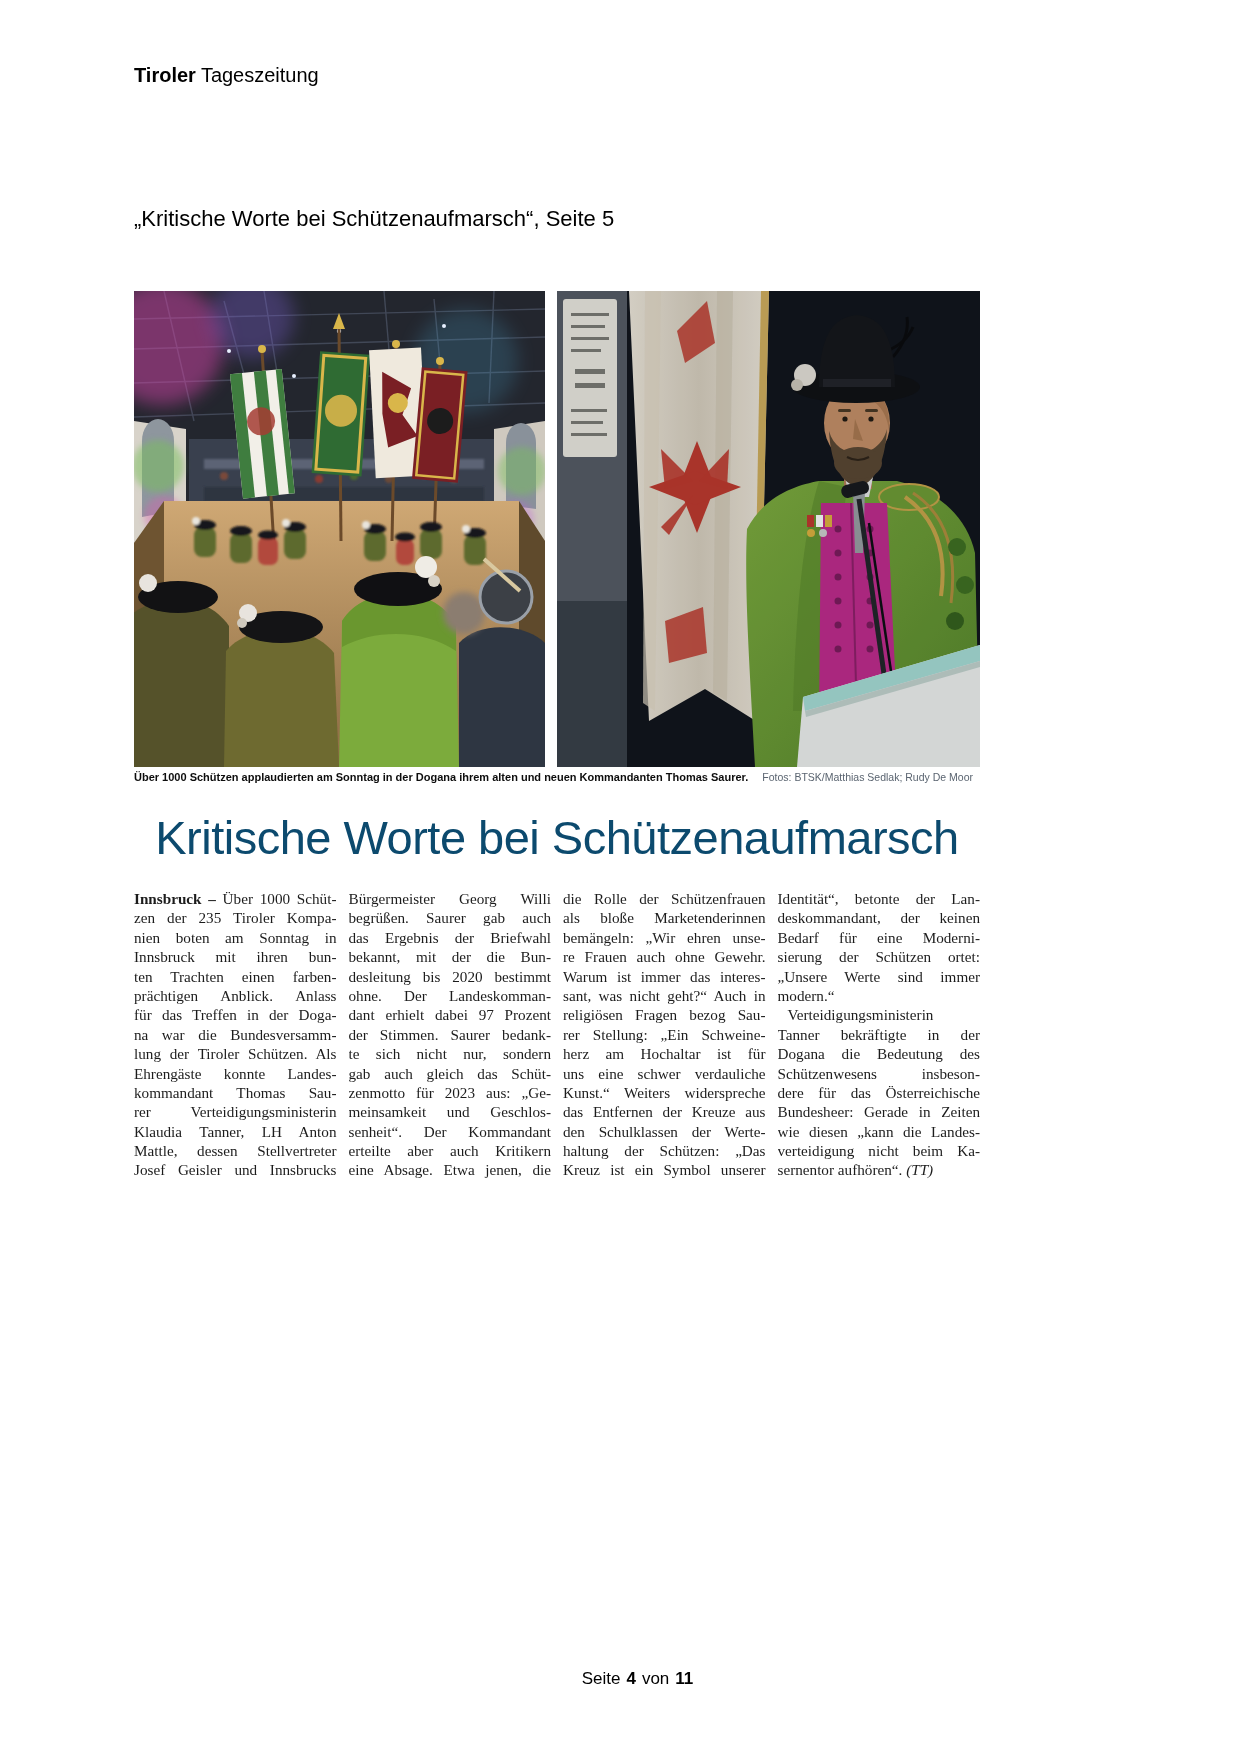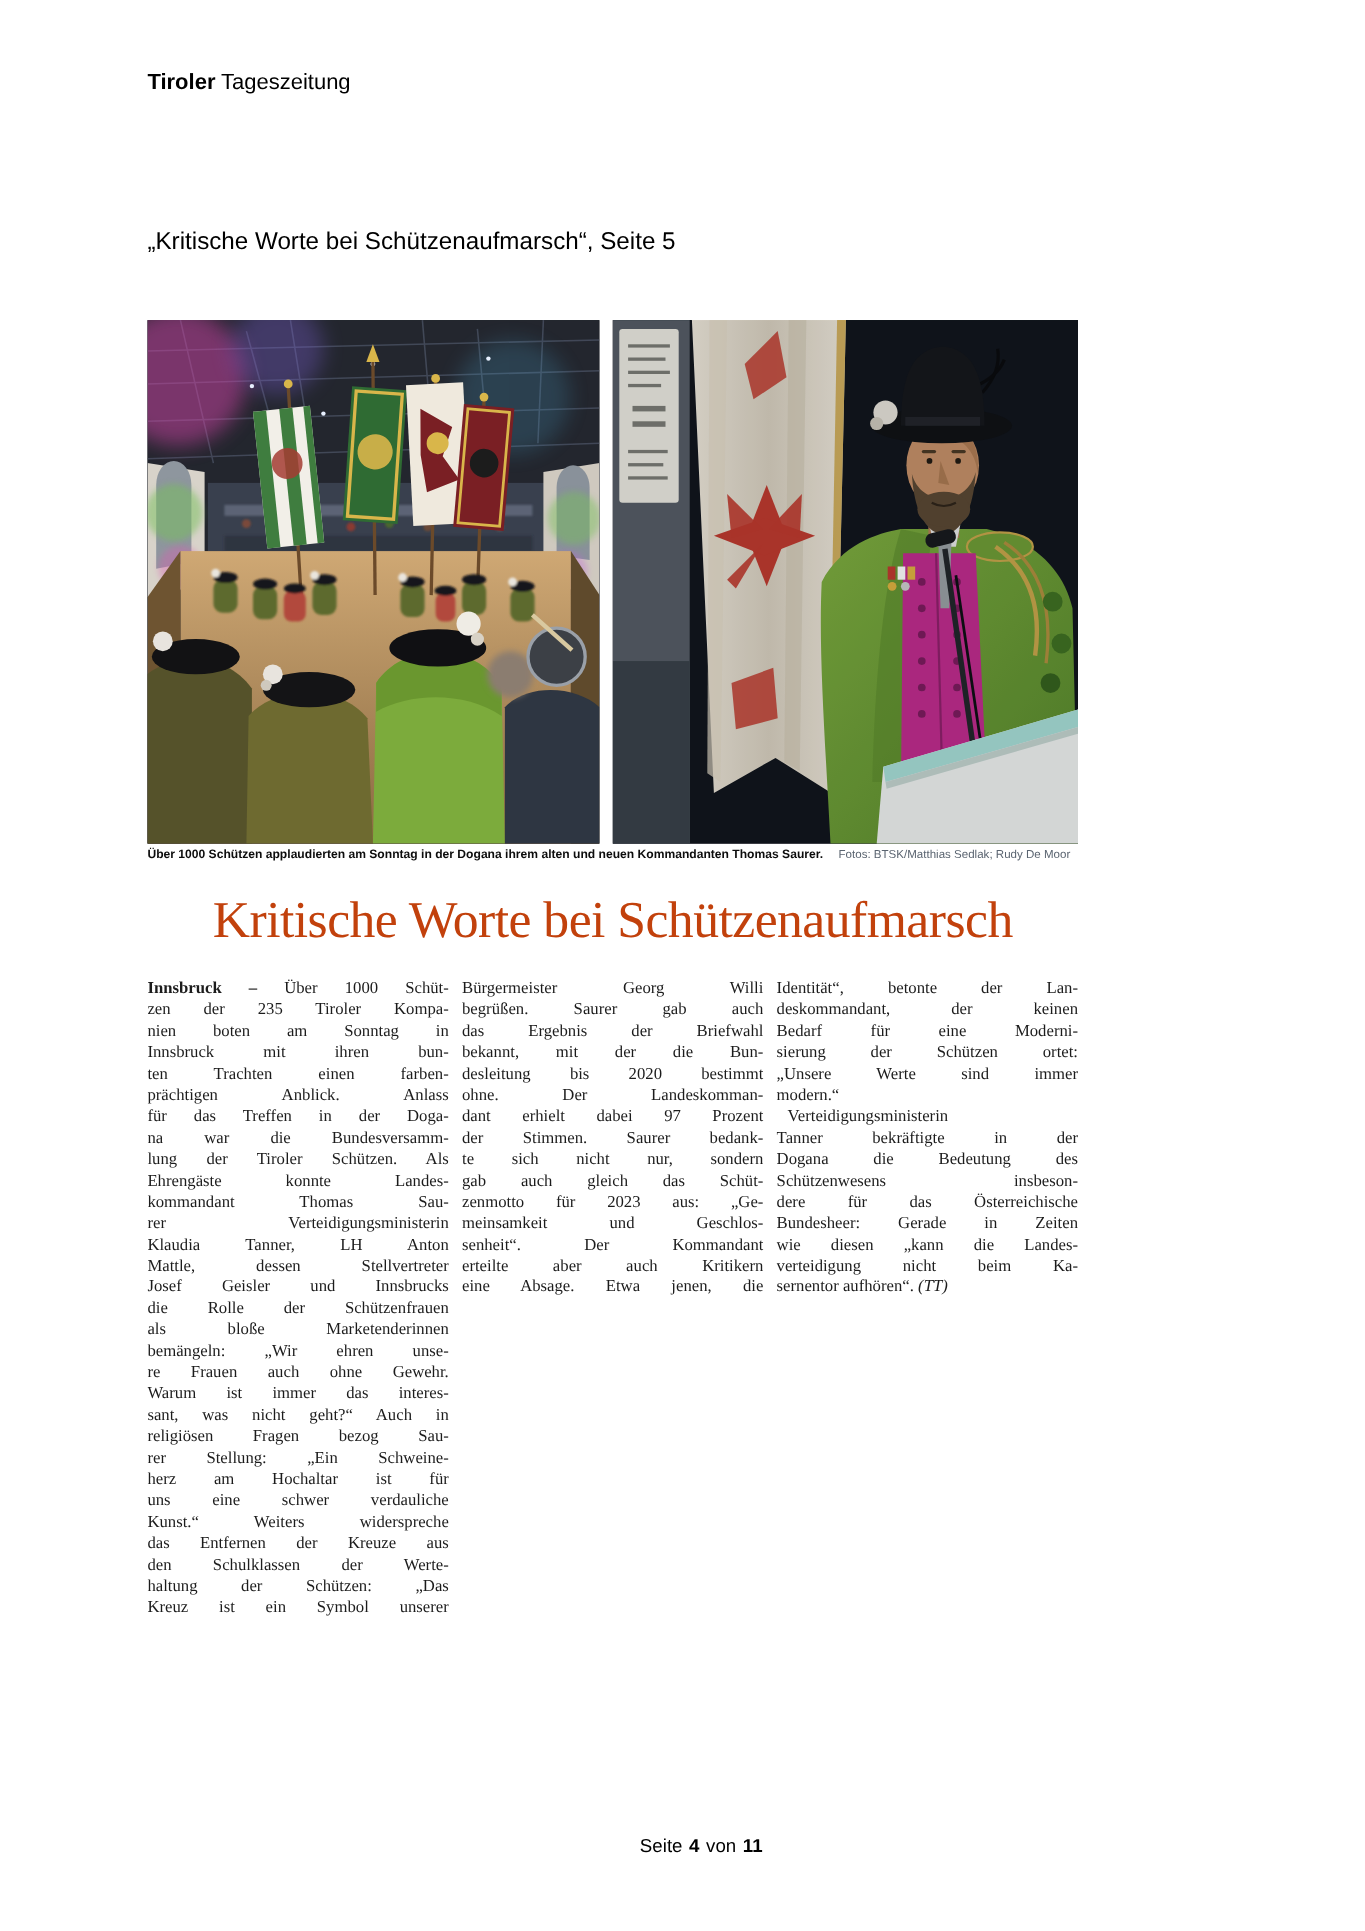--- a/index.html
+++ b/index.html
@@ -10,23 +10,23 @@
   .masthead .r{margin-left:5px;}
   .ref-headline{position:absolute;left:134px;top:206px;font-size:22px;font-weight:400;color:#000;}
   .photo{position:absolute;top:291px;height:476px;overflow:hidden;background:#1a1d24;}
   .photo.left{left:134px;width:411px;}
   .photo.right{left:557px;width:423px;}
   .photo svg{display:block;width:100%;height:100%;}
   .caption-row{position:absolute;left:134px;top:771px;width:846px;display:flex;align-items:baseline;gap:14px;white-space:nowrap;}
   .caption{font-size:11px;font-weight:700;color:#0d0d0d;}
   .credit{font-size:10.5px;color:#5a6470;}
   .article-title{position:absolute;left:134px;top:810px;width:846px;text-align:center;
-        font-family:Liberation Serif, serif;font-size:47px;letter-spacing:-0.5px;color:#c2410c;}
+        font-family:Liberation Sans, sans-serif;font-size:47px;letter-spacing:-0.5px;color:#0c4a6e;}
   .columns{position:absolute;left:134px;top:889px;width:846px;display:grid;
-        grid-template-columns:repeat(3,1fr);column-gap:12px;
+        grid-template-columns:repeat(4,1fr);column-gap:12px;
         font-family:"Liberation Serif",serif;font-size:15.2px;line-height:19.4px;color:#1c1c1c;}
   .bodyline{height:19.4px;overflow:hidden;text-align:justify;text-align-last:justify;}
   .bodyline.end{text-align-last:left;}
   .bodyline.ind{text-indent:10px;text-align-last:left;}
   .bodyline strong{font-weight:700;}
   .bodyline em{font-style:italic;}
   .footer{position:absolute;left:0;top:1669px;width:1241px;text-align:center;font-size:17px;color:#000;margin-left:17px;}
   .footer .b{font-weight:700;}
   .footer span{margin:0 3px;}
 </style>
@@ -366,52 +366,52 @@
         <div class="bodyline">der Stimmen. Saurer bedank-</div>
         <div class="bodyline">te sich nicht nur, sondern</div>
         <div class="bodyline">gab auch gleich das Schüt-</div>
         <div class="bodyline">zenmotto für 2023 aus: „Ge-</div>
         <div class="bodyline">meinsamkeit und Geschlos-</div>
         <div class="bodyline">senheit“. Der Kommandant</div>
         <div class="bodyline">erteilte aber auch Kritikern</div>
         <div class="bodyline">eine Absage. Etwa jenen, die</div>
       </div>
     <div class="col">
+        <div class="bodyline">die Rolle der Schützenfrauen</div>
+        <div class="bodyline">als bloße Marketenderinnen</div>
+        <div class="bodyline">bemängeln: „Wir ehren unse-</div>
+        <div class="bodyline">re Frauen auch ohne Gewehr.</div>
+        <div class="bodyline">Warum ist immer das interes-</div>
+        <div class="bodyline">sant, was nicht geht?“ Auch in</div>
+        <div class="bodyline">religiösen Fragen bezog Sau-</div>
+        <div class="bodyline">rer Stellung: „Ein Schweine-</div>
+        <div class="bodyline">herz am Hochaltar ist für</div>
+        <div class="bodyline">uns eine schwer verdauliche</div>
+        <div class="bodyline">Kunst.“ Weiters widerspreche</div>
+        <div class="bodyline">das Entfernen der Kreuze aus</div>
+        <div class="bodyline">den Schulklassen der Werte-</div>
+        <div class="bodyline">haltung der Schützen: „Das</div>
+        <div class="bodyline">Kreuz ist ein Symbol unserer</div>
+      </div>
+    <div class="col">
         <div class="bodyline">Identität“, betonte der Lan-</div>
         <div class="bodyline">deskommandant, der keinen</div>
         <div class="bodyline">Bedarf für eine Moderni-</div>
         <div class="bodyline">sierung der Schützen ortet:</div>
         <div class="bodyline">„Unsere Werte sind immer</div>
         <div class="bodyline end">modern.“</div>
         <div class="bodyline end ind">Verteidigungsministerin</div>
         <div class="bodyline">Tanner bekräftigte in der</div>
         <div class="bodyline">Dogana die Bedeutung des</div>
         <div class="bodyline">Schützenwesens insbeson-</div>
         <div class="bodyline">dere für das Österreichische</div>
         <div class="bodyline">Bundesheer: Gerade in Zeiten</div>
         <div class="bodyline">wie diesen „kann die Landes-</div>
         <div class="bodyline">verteidigung nicht beim Ka-</div>
         <div class="bodyline end">sernentor aufhören“. <em>(TT)</em></div>
       </div>
-    <div class="col">
-        <div class="bodyline">die Rolle der Schützenfrauen</div>
-        <div class="bodyline">als bloße Marketenderinnen</div>
-        <div class="bodyline">bemängeln: „Wir ehren unse-</div>
-        <div class="bodyline">re Frauen auch ohne Gewehr.</div>
-        <div class="bodyline">Warum ist immer das interes-</div>
-        <div class="bodyline">sant, was nicht geht?“ Auch in</div>
-        <div class="bodyline">religiösen Fragen bezog Sau-</div>
-        <div class="bodyline">rer Stellung: „Ein Schweine-</div>
-        <div class="bodyline">herz am Hochaltar ist für</div>
-        <div class="bodyline">uns eine schwer verdauliche</div>
-        <div class="bodyline">Kunst.“ Weiters widerspreche</div>
-        <div class="bodyline">das Entfernen der Kreuze aus</div>
-        <div class="bodyline">den Schulklassen der Werte-</div>
-        <div class="bodyline">haltung der Schützen: „Das</div>
-        <div class="bodyline">Kreuz ist ein Symbol unserer</div>
-      </div>
   </div>
 
   <div class="footer">
     <span>Seite</span><span class="b">4</span><span>von</span><span class="b">11</span>
   </div>
 
 </div>
 
 </body></html>

